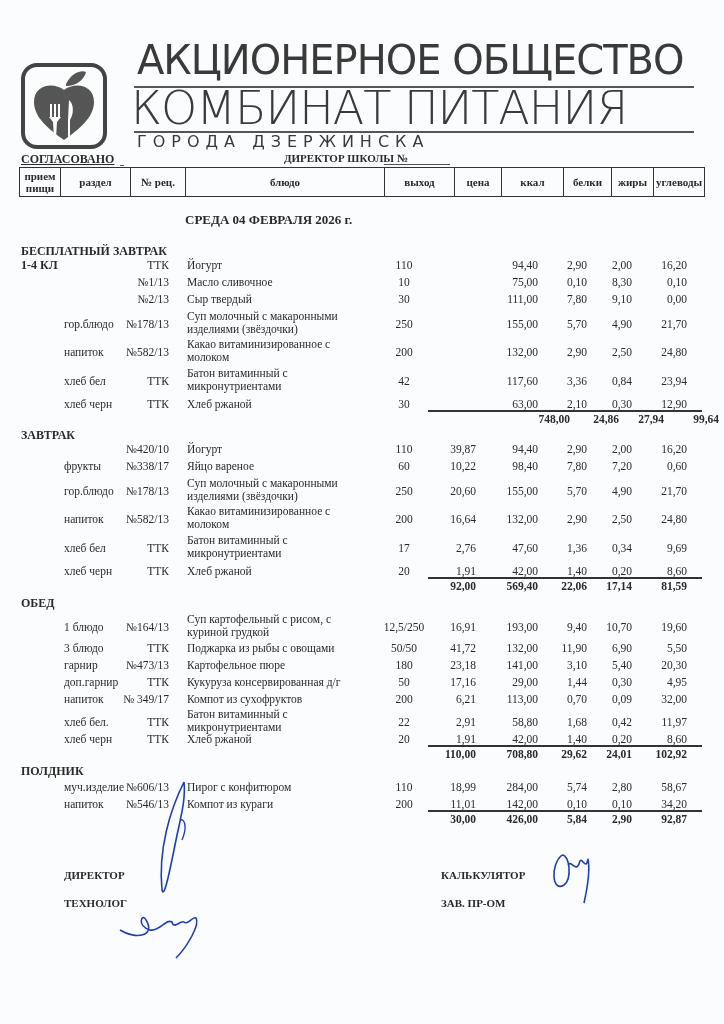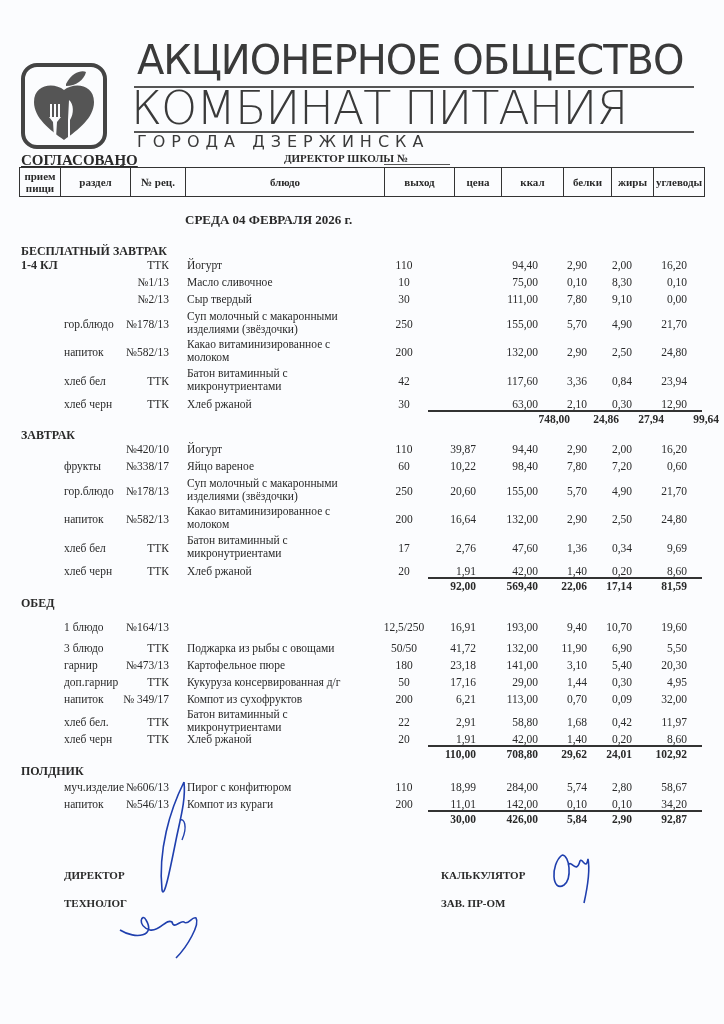--- a/index.html
+++ b/index.html
@@ -6,21 +6,21 @@
   body{width:724px;height:1024px;position:relative;overflow:hidden;
        font-family:"Liberation Serif","DejaVu Serif",serif;color:#2a2a2a;}
   .abs{position:absolute;}
   
   #logo{left:20px;top:62px;width:88px;height:88px;}
   .brand{font-family:"DejaVu Sans","Liberation Sans",sans-serif;color:#3a3a3a;white-space:nowrap;}
   #brand1{left:137px;top:36px;font-size:40px;letter-spacing:-1px;line-height:48px;}
   #brand2{left:131px;top:82px;font-size:46px;letter-spacing:-1px;line-height:52px;font-weight:300;}
   #brand3{left:137px;top:132px;font-size:16px;letter-spacing:6px;line-height:20px;}
   .hr{position:absolute;background:#555;height:2px;}
-  #agreed{left:21px;top:152px;font-size:15px;font-weight:bold;}
+  #agreed{left:21px;top:152px;font-size:12px;font-weight:bold;}
   #director-school{left:284px;top:152px;font-size:11px;font-weight:bold;}
   
   #hdr-table{position:absolute;left:19px;top:167px;width:686px;height:30px;border:1.5px solid #333;
     display:flex;box-sizing:border-box;font-size:11px;font-weight:bold;}
   #hdr-table > div{border-right:1px solid #333;display:flex;align-items:center;justify-content:center;text-align:center;line-height:12px;box-sizing:border-box;}
   #hdr-table > div:last-child{border-right:none;}
   
   #date{left:185px;top:212px;font-size:13px;font-weight:bold;}
   .sec{position:absolute;left:21px;font-size:12px;font-weight:bold;}
   .row{position:absolute;left:0;width:724px;font-size:11.5px;height:14px;}
@@ -241,20 +241,21 @@
       <span class="c-price">92,00</span>
       <span class="c-kcal">569,40</span>
       <span class="c-prot">22,06</span>
       <span class="c-fat">17,14</span>
       <span class="c-carb">81,59</span>
     </div>
     <div class="sec" style="top:596px;">ОБЕД</div>
     <div class="row" style="top:613px;">
       <span class="c-sub" style="top:8px;">1 блюдо</span>
       <span class="c-rec" style="top:8px;">№164/13</span>
+      <span class="c-dish">Суп картофельный с рисом, с куриной грудкой</span>
       <span class="c-out" style="top:8px;">12,5/250</span>
       <span class="c-price" style="top:8px;">16,91</span>
       <span class="c-kcal" style="top:8px;">193,00</span>
       <span class="c-prot" style="top:8px;">9,40</span>
       <span class="c-fat" style="top:8px;">10,70</span>
       <span class="c-carb" style="top:8px;">19,60</span>
     </div>
     <div class="row" style="top:642px;">
       <span class="c-sub">3 блюдо</span>
       <span class="c-rec">ТТК</span>

